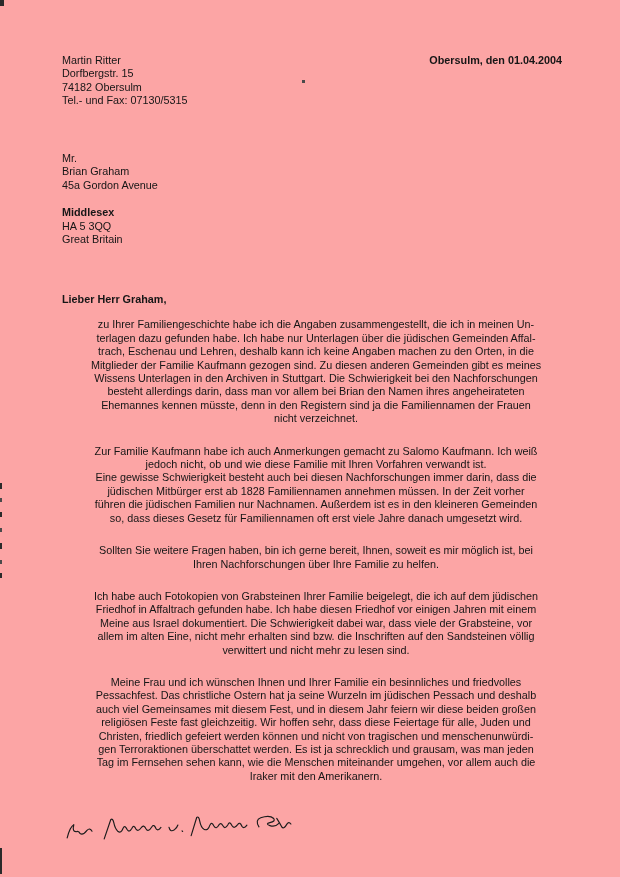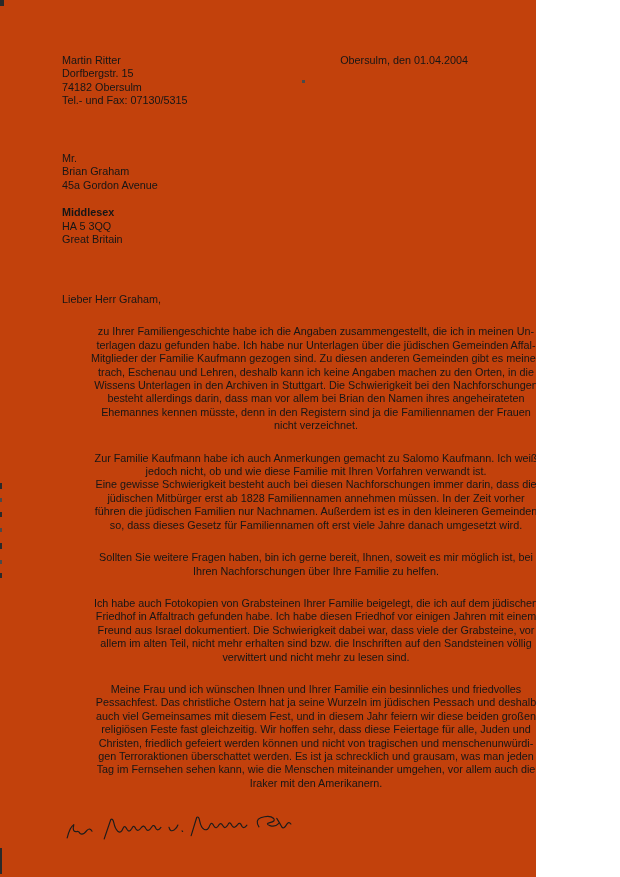--- a/index.html
+++ b/index.html
@@ -1,34 +1,34 @@
 <!DOCTYPE html>
 <html><head>
 <meta charset="utf-8">
 <style>
   html, body { margin: 0; padding: 0; }
   .page {
     position: relative;
-    width: 536px;
+    width: 620px;
     height: 877px;
-    background: #c2410c;
+    background: #fca5a5;
     font-family: "Liberation Sans", "DejaVu Sans", sans-serif;
     font-size: 10.8px;
     line-height: 13.4px;
     color: #161616;
     overflow: hidden;
   }
   .sender-block { position: absolute; left: 62px; top: 54px; }
-  .date-line { position: absolute; right: 68px; top: 54px; text-align: center; }
+  .date-line { position: absolute; right: 58px; top: 54px; text-align: center; font-weight: bold; }
   .recipient-block { position: absolute; left: 62px; top: 152px; }
   .addr-line { white-space: nowrap; }
   .addr-line.bold { font-weight: 700; }
   .addr-line.gap { height: 14px; }
   .letter-body { position: absolute; left: 62px; top: 293px; width: 508px; }
-  .salutation { margin-bottom: 19px; }
+  .salutation { margin-bottom: 12px; font-weight: bold; }
   .para { margin-bottom: 19px; }
   .line { white-space: nowrap; text-align: center; }
   .closing-line { position: absolute; left: 62px; top: 799px; white-space: nowrap; }
   .signature-wrap { position: absolute; left: 63px; top: 813px; transform: rotate(-1.5deg); }
   .artifact { position: absolute; background: #2a2a2a; }
   .artifact.soft { background: #4a4a4a; }
 </style>
 </head>
 <body>
 
@@ -52,44 +52,44 @@
       <div class="addr-line">HA 5 3QQ</div>
       <div class="addr-line">Great Britain</div>
     </div>
 
   <div class="letter-body">
     <div class="salutation">Lieber Herr Graham,</div>
     <div>
         <div class="para">
           <div class="line">zu Ihrer Familiengeschichte habe ich die Angaben zusammengestellt, die ich in meinen Un-</div>
           <div class="line">terlagen dazu gefunden habe. Ich habe nur Unterlagen über die jüdischen Gemeinden Affal-</div>
+          <div class="line">trach, Eschenau und Lehren, deshalb kann ich keine Angaben machen zu den Orten, in die</div>
           <div class="line">Mitglieder der Familie Kaufmann gezogen sind. Zu diesen anderen Gemeinden gibt es meines</div>
-          <div class="line">trach, Eschenau und Lehren, deshalb kann ich keine Angaben machen zu den Orten, in die</div>
           <div class="line">Wissens Unterlagen in den Archiven in Stuttgart. Die Schwierigkeit bei den Nachforschungen</div>
           <div class="line">besteht allerdings darin, dass man vor allem bei Brian den Namen ihres angeheirateten</div>
           <div class="line">Ehemannes kennen müsste, denn in den Registern sind ja die Familiennamen der Frauen</div>
           <div class="line">nicht verzeichnet.</div>
         </div>
         <div class="para">
           <div class="line">Zur Familie Kaufmann habe ich auch Anmerkungen gemacht zu Salomo Kaufmann. Ich weiß</div>
           <div class="line">jedoch nicht, ob und wie diese Familie mit Ihren Vorfahren verwandt ist.</div>
           <div class="line">Eine gewisse Schwierigkeit besteht auch bei diesen Nachforschungen immer darin, dass die</div>
           <div class="line">jüdischen Mitbürger erst ab 1828 Familiennamen annehmen müssen. In der Zeit vorher</div>
           <div class="line">führen die jüdischen Familien nur Nachnamen. Außerdem ist es in den kleineren Gemeinden</div>
           <div class="line">so, dass dieses Gesetz für Familiennamen oft erst viele Jahre danach umgesetzt wird.</div>
         </div>
         <div class="para">
           <div class="line">Sollten Sie weitere Fragen haben, bin ich gerne bereit, Ihnen, soweit es mir möglich ist, bei</div>
           <div class="line">Ihren Nachforschungen über Ihre Familie zu helfen.</div>
         </div>
         <div class="para">
           <div class="line">Ich habe auch Fotokopien von Grabsteinen Ihrer Familie beigelegt, die ich auf dem jüdischen</div>
           <div class="line">Friedhof in Affaltrach gefunden habe. Ich habe diesen Friedhof vor einigen Jahren mit einem</div>
-          <div class="line">Freund aus Israel dokumentiert. Die Schwierigkeit dabei war, dass viele der Grabsteine, vor</div>
-          <div class="line">allem im alten Teil, nicht mehr erhalten sind bzw. die Inschriften auf den Sandsteinen völlig</div>
+          <div class="line">Meine aus Israel dokumentiert. Die Schwierigkeit dabei war, dass viele der Grabsteine, vor</div>
+          <div class="line">allem im alten Eine, nicht mehr erhalten sind bzw. die Inschriften auf den Sandsteinen völlig</div>
           <div class="line">verwittert und nicht mehr zu lesen sind.</div>
         </div>
         <div class="para">
           <div class="line">Meine Frau und ich wünschen Ihnen und Ihrer Familie ein besinnliches und friedvolles</div>
           <div class="line">Pessachfest. Das christliche Ostern hat ja seine Wurzeln im jüdischen Pessach und deshalb</div>
           <div class="line">auch viel Gemeinsames mit diesem Fest, und in diesem Jahr feiern wir diese beiden großen</div>
           <div class="line">religiösen Feste fast gleichzeitig. Wir hoffen sehr, dass diese Feiertage für alle, Juden und</div>
           <div class="line">Christen, friedlich gefeiert werden können und nicht von tragischen und menschenunwürdi-</div>
           <div class="line">gen Terroraktionen überschattet werden. Es ist ja schrecklich und grausam, was man jeden</div>
           <div class="line">Tag im Fernsehen sehen kann, wie die Menschen miteinander umgehen, vor allem auch die</div>

